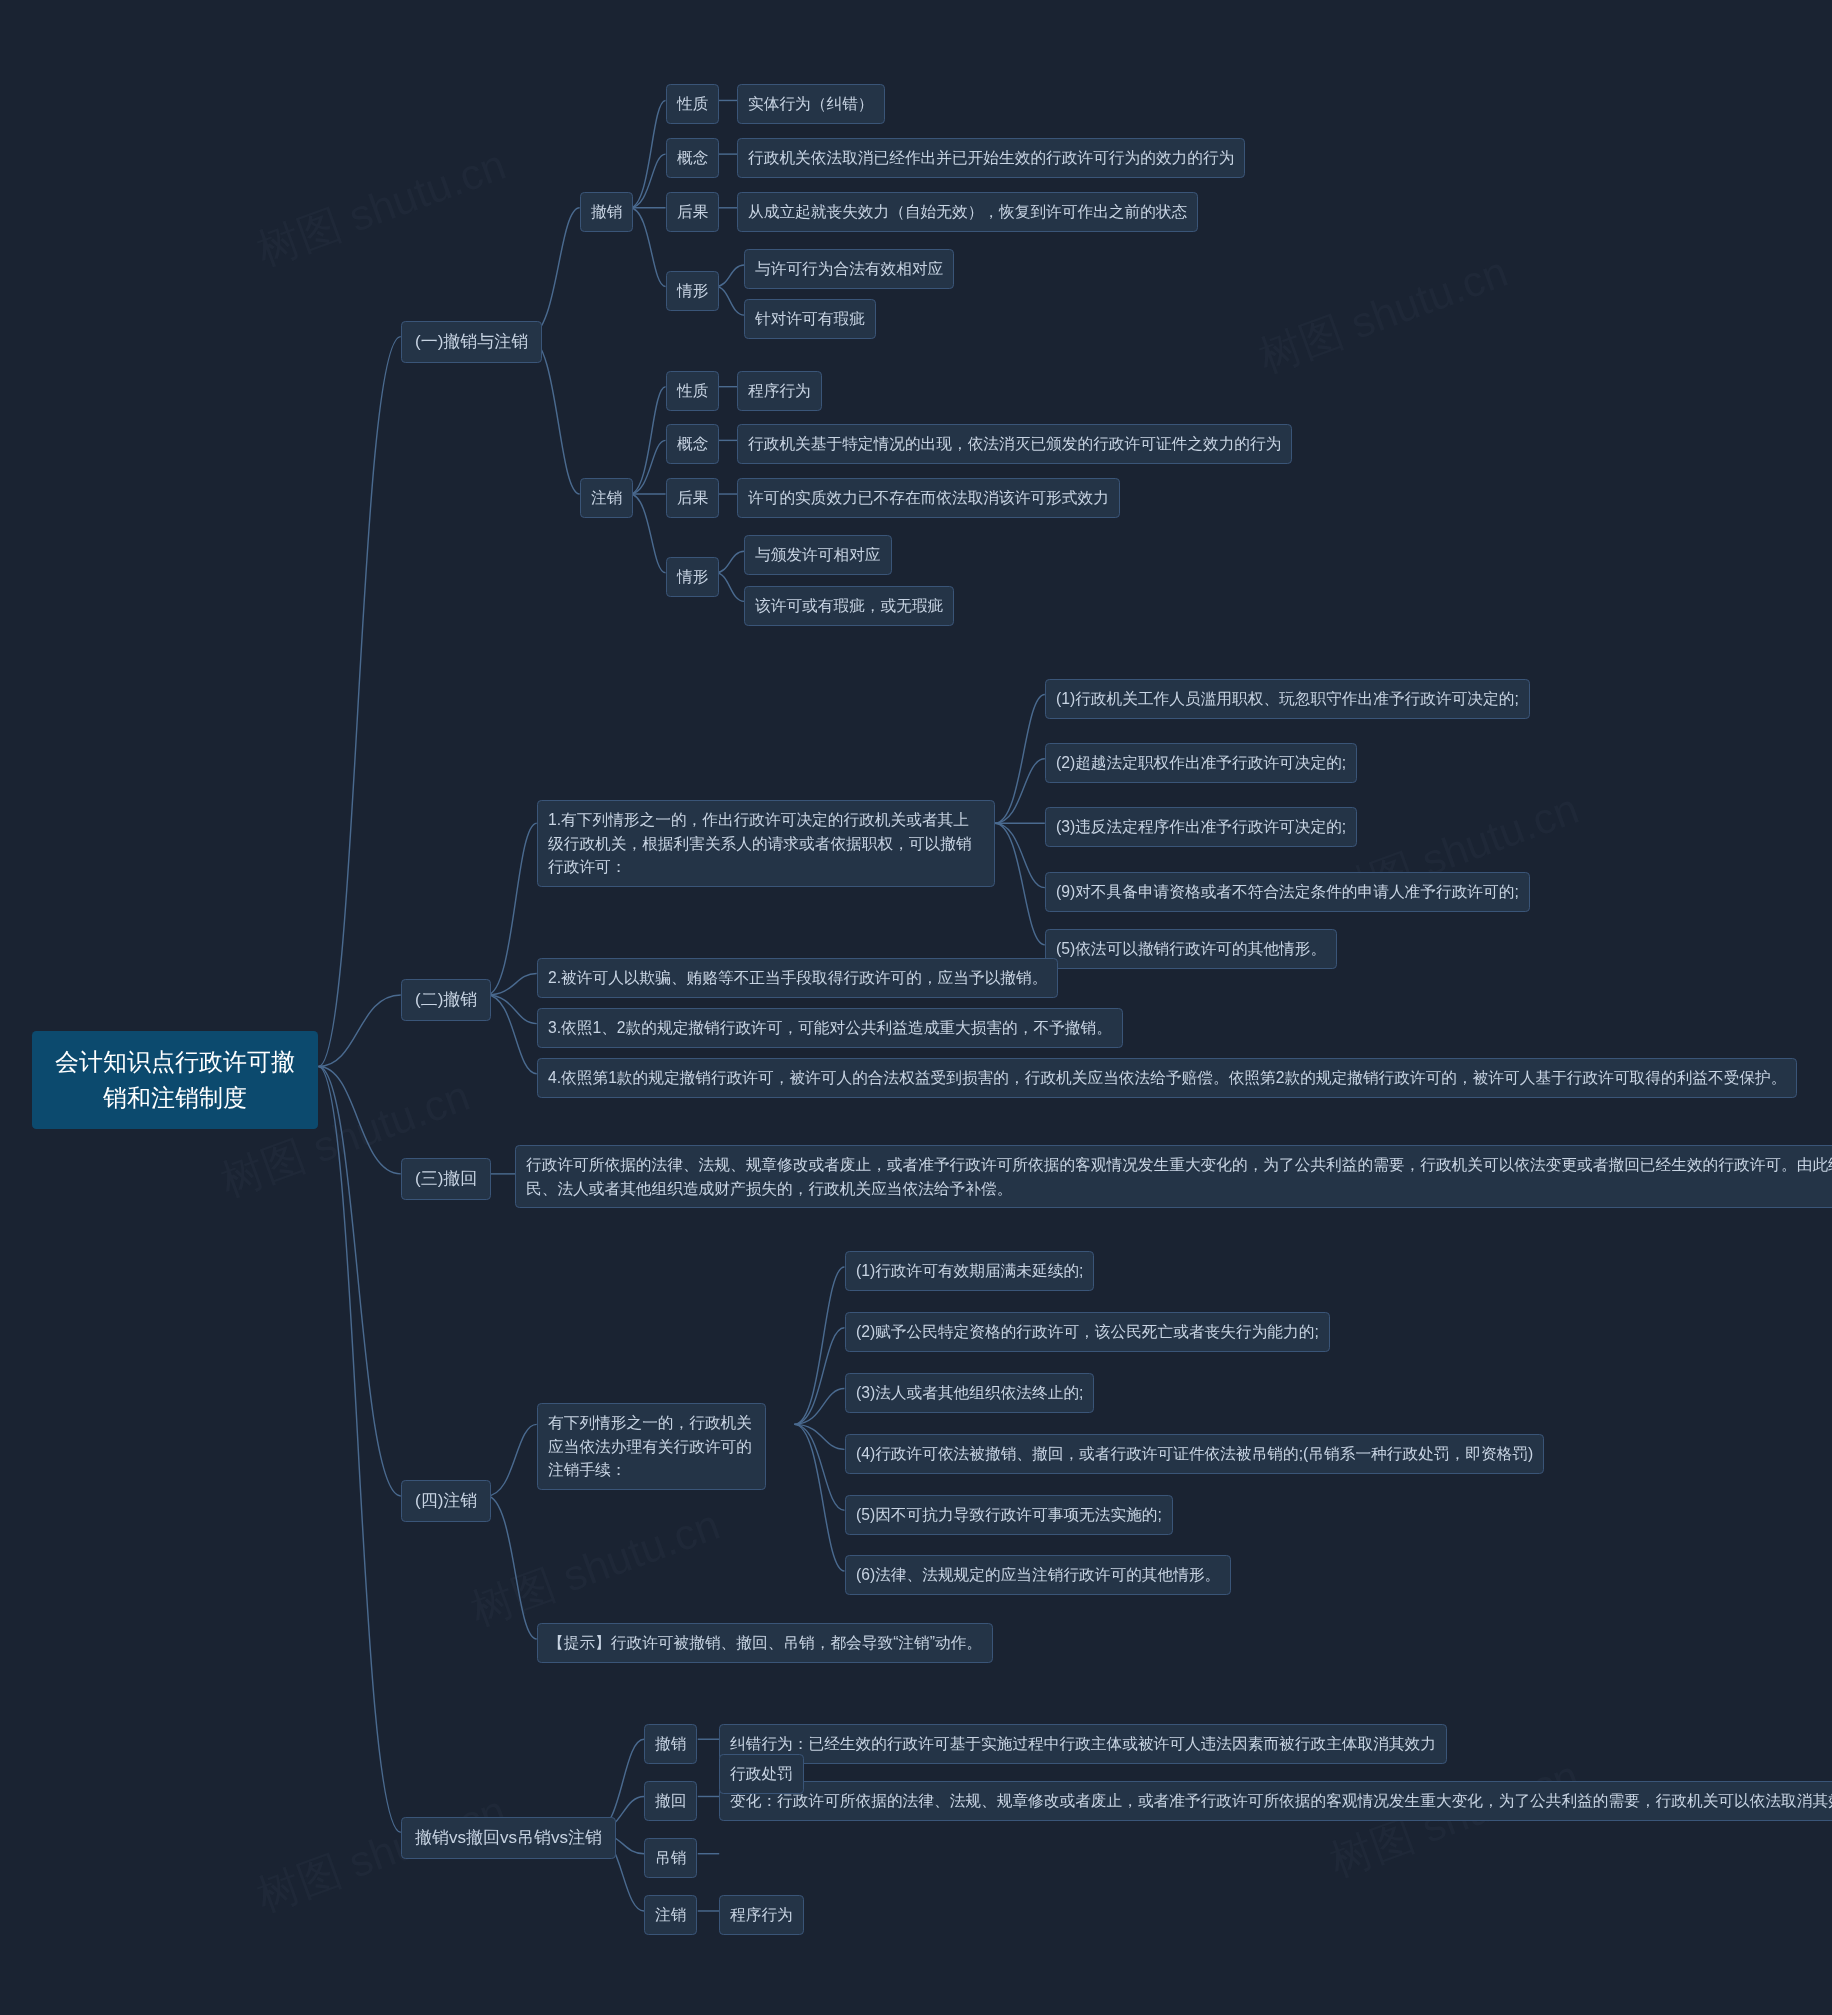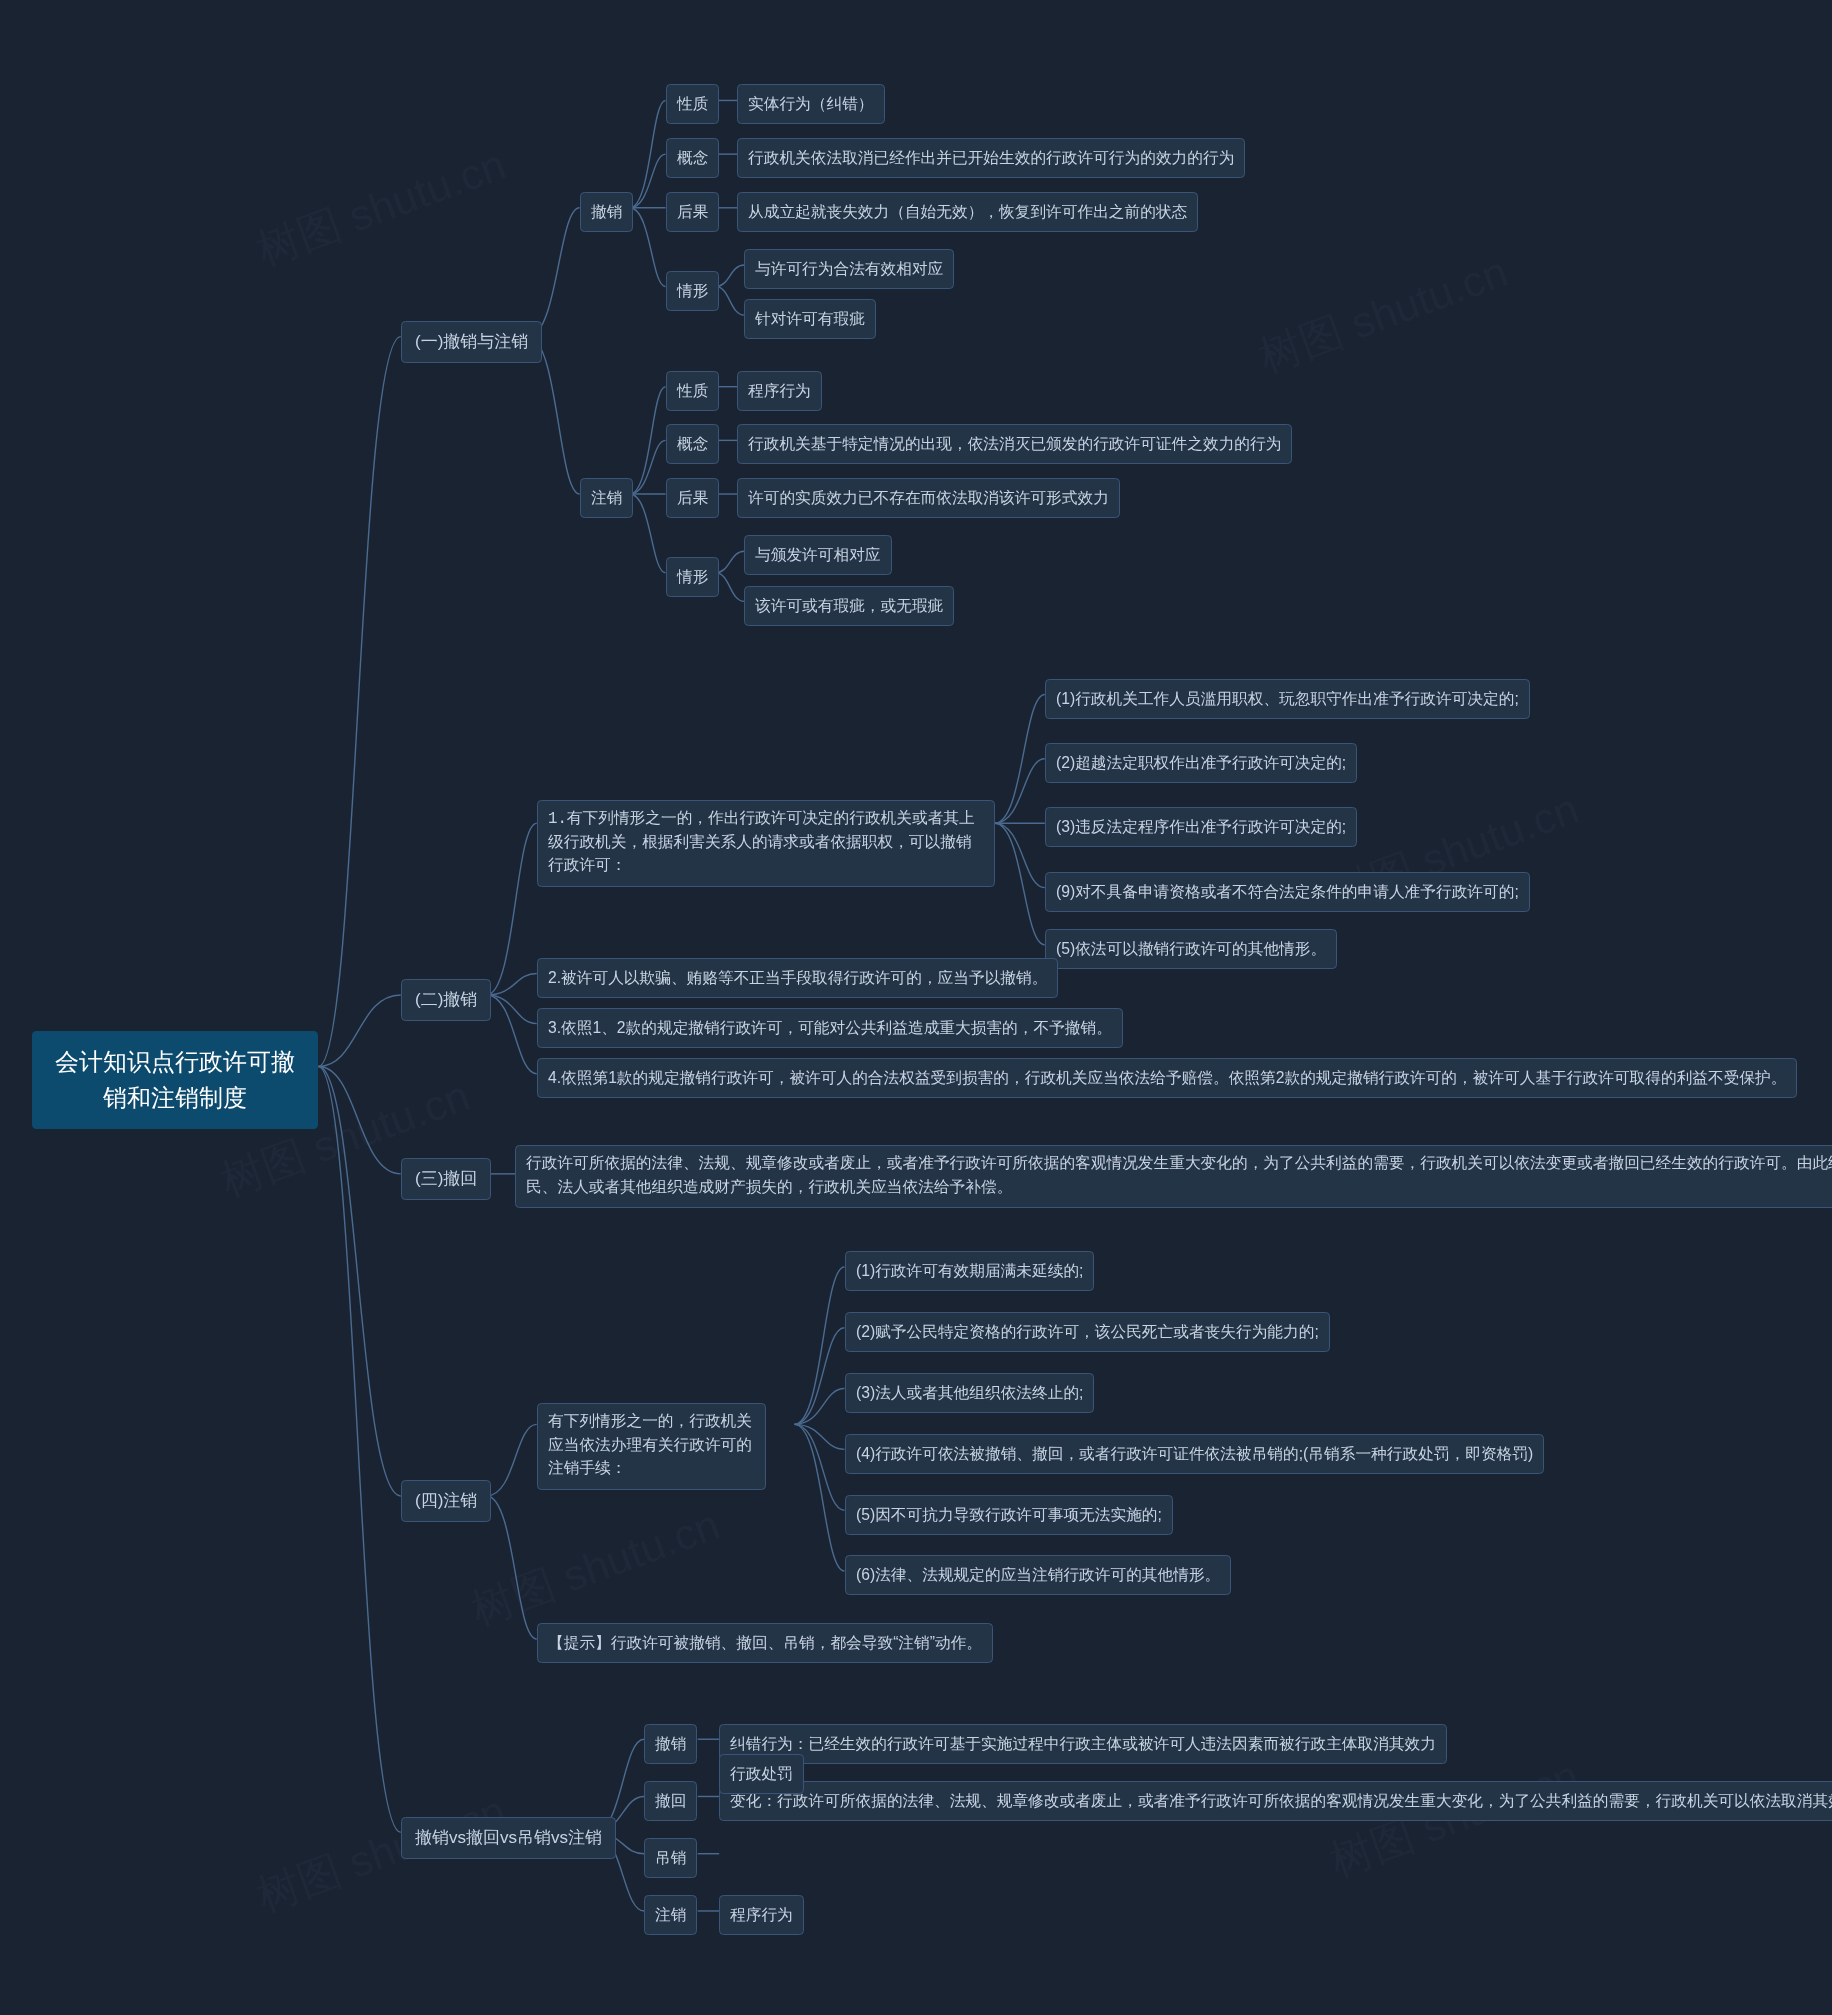--- a/index.html
+++ b/index.html
@@ -34,21 +34,21 @@
   .root {
     background: #0c4a6e;
     color: #fff;
     font-size: 24px;
     text-align: center;
     padding: 13px 20px;
     border: none;
     white-space: normal;
     width: 286px;
   }
-  .wrap { white-space: normal; font-family: Liberation Mono, monospace; }
+  .wrap { white-space: normal; }
   svg.connectors {
     position: absolute;
     top: 0; left: 0;
     width: 1832px;
     height: 2015px;
     pointer-events: none;
   }
   svg.connectors path {
     stroke: #4a6a8f;
     stroke-width: 2;

